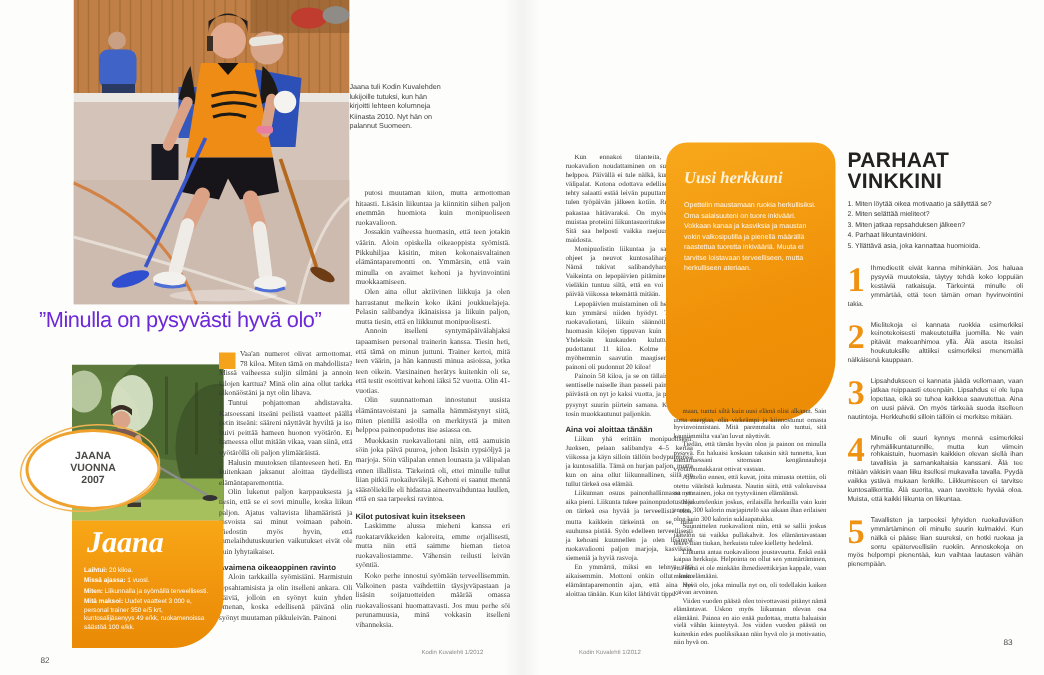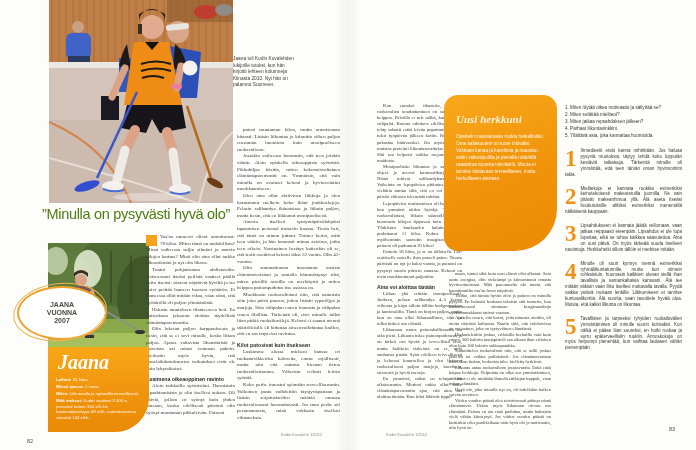--- a/index.html
+++ b/index.html
@@ -6,23 +6,23 @@
   .spread{position:relative;width:696px;height:450px;background:#fdfdfc;overflow:hidden;
           font-family:"Liberation Serif",serif;color:#3b3a37;}
   .gutter{position:absolute;left:336px;top:0;width:24px;height:450px;
           background:linear-gradient(90deg,rgba(0,0,0,0) 0%,rgba(0,0,0,0.045) 50%,rgba(0,0,0,0) 100%);}
 
   
   .main-photo{position:absolute;left:49px;top:0;}
   .photo-2007{position:absolute;left:48px;top:243px;}
 
   
-  .pull-quote-left{position:absolute;left:26px;top:206px;width:220px;text-align:center;
+  .pull-quote-left{position:absolute;left:26px;top:206px;width:220px;
       font-family:"Liberation Sans",sans-serif;font-size:14.5px;letter-spacing:-0.3px;
-      color:#4d7c0f;}
+      color:#6d28d9;}
 
   
   .badge{position:absolute;left:17px;top:286px;width:86px;height:50px;background:#fff;
       border:2px solid #f0a12b;border-radius:50%;display:flex;align-items:center;justify-content:center;
       text-align:center;z-index:4;}
   .badge::before{content:"";position:absolute;left:-6px;top:-5px;right:-2px;bottom:-3px;
       border:1.5px solid #f2b350;border-radius:50%;transform:rotate(-7deg);}
   .badge-text{font-family:"Liberation Sans",sans-serif;font-weight:bold;font-size:7px;
       line-height:8px;color:#4c4a47;}
 
@@ -54,21 +54,21 @@
   
   .intro-caption{position:absolute;left:233px;top:56px;width:66px;
       font-family:"Liberation Sans",sans-serif;font-size:4.8px;line-height:6.6px;color:#3f3e3c;}
 
   
   .pull-quote-right{position:absolute;left:366px;top:41px;width:208px;
       font-family:"Liberation Serif",serif;font-style:italic;font-weight:bold;
       font-size:12.5px;line-height:14.5px;color:#45433f;}
 
   
-  .treat-box{position:absolute;left:444px;top:95px;width:113px;height:156px;box-sizing:border-box;
+  .treat-box{position:absolute;left:444px;top:95px;width:113px;height:186px;box-sizing:border-box;
       background:linear-gradient(160deg,#f8a81b 0%,#f09108 60%,#ec8c04 100%);
       border-radius:14px 14px 42px 14px;padding:18px 10px 0 12px;}
   .treat-title{font-family:"Liberation Serif",serif;font-style:italic;font-weight:bold;
       font-size:11px;color:#fdf2da;margin-bottom:8px;}
   .treat-text{font-family:"Liberation Sans",sans-serif;font-size:4.7px;line-height:7px;
       color:#fff7ea;}
 
   
   .sidebar{position:absolute;left:565px;top:99px;width:117px;height:330px;overflow:hidden;}
   .sb-title{font-family:"Liberation Sans",sans-serif;font-weight:bold;font-size:14px;
@@ -244,20 +244,24 @@
       <p class="bodyp">Tiedän, että tämän hyvän olon ja painon on minulla pysyvä. En haluaisi koskaan takaisin sitä tunnetta, kun kumartuessani sitomaan kengännauhoja vyötärönmakkarat ottivat vastaan.</p>
       <p class="bodyp">Ajattelin ennen, että kuvat, joita minusta otettiin, oli otettu väärästä kulmasta. Nautin siitä, että valokuvissa on nyt nainen, joka on tyytyväinen elämäänsä.</p>
       <p class="bodyp">Herkuttelenkin joskus, erilaisilla herkuilla vain kuin ennen. 300 kalorin marjapirtelö saa aikaan ihan erilaisen olon kuin 300 kalorin suklaapatukka.</p>
       <p class="bodyp">Suunnittelen ruokavalioni niin, että se sallii joskus jäätelön tai vaikka pullakahvit. Jos elämäntavastaan tekee liian tiukan, herkuista tulee kielletty hedelmä.</p>
       <p class="bodyp">Liikunta antaa ruokavalioon joustavuutta. Enkä enää kaipaa herkkuja. Helpointa on ollut sen ymmärtäminen, että tämä ei ole minkään ihmedieettikirjan kappale, vaan minun elämääni.</p>
       <p class="bodyp">Hyvä olo, joka minulla nyt on, oli todellakin kaiken vaivan arvoinen.</p>
       <p class="bodyp">Viiden vuoden päästä olen toivottavasti pitänyt nämä elämäntavat. Uskon myös liikunnan olevan osa elämääni. Painoa en aio enää pudottaa, mutta haluaisin vielä vähän kiinteytyä. Jos viiden vuoden päästä on kuitenkin edes puoliksikaan näin hyvä olo ja motivaatio, niin hyvä on.</p>
     </div>
 
   <aside class="sidebar">
+    <div class="sb-title">
+      <span>PARHAAT</span><br>
+      <span>VINKKINI</span>
+    </div>
     <div class="toc">
         <p>1. Miten löytää oikea motivaatio ja säilyttää se?</p>
         <p>2. Miten selättää mieliteot?</p>
         <p>3. Miten jatkaa repsahduksen jälkeen?</p>
         <p>4. Parhaat liikuntavinkkini.</p>
         <p>5. Yllättävä asia, joka kannattaa huomioida.</p>
       </div>
     <div class="tips">
         <div class="tip">
           <span class="tip-num">1</span>

